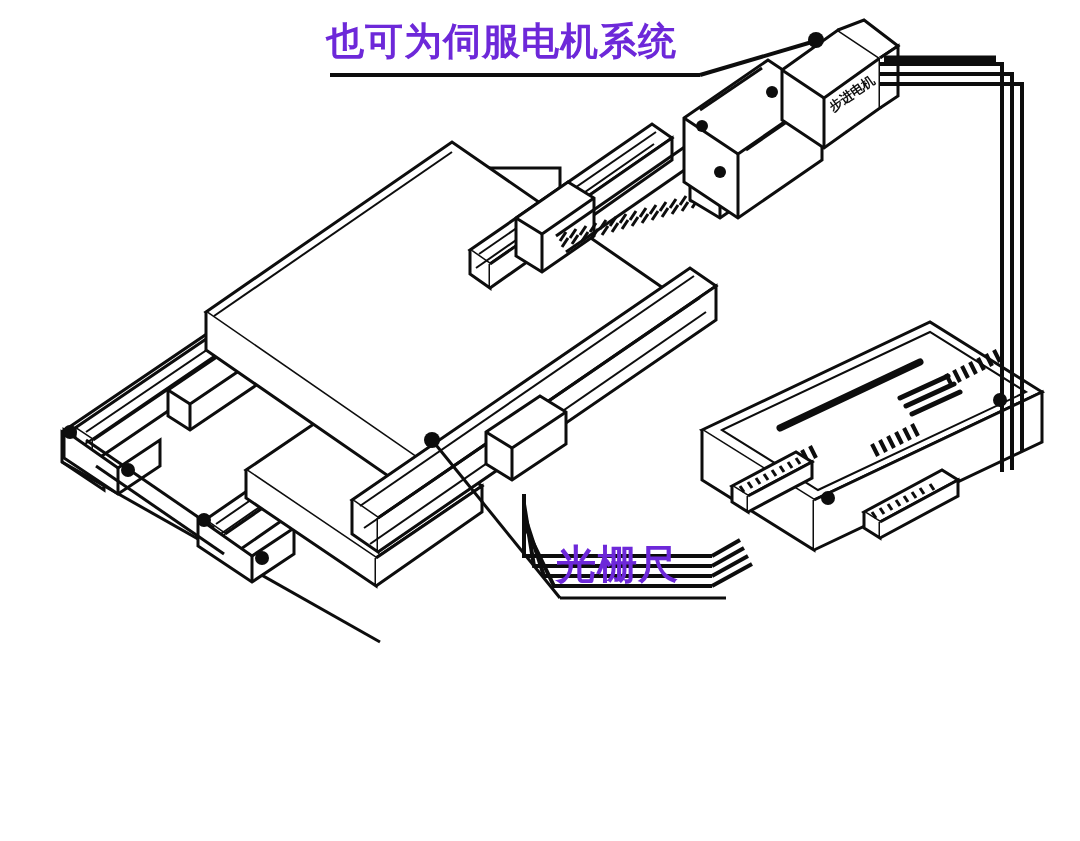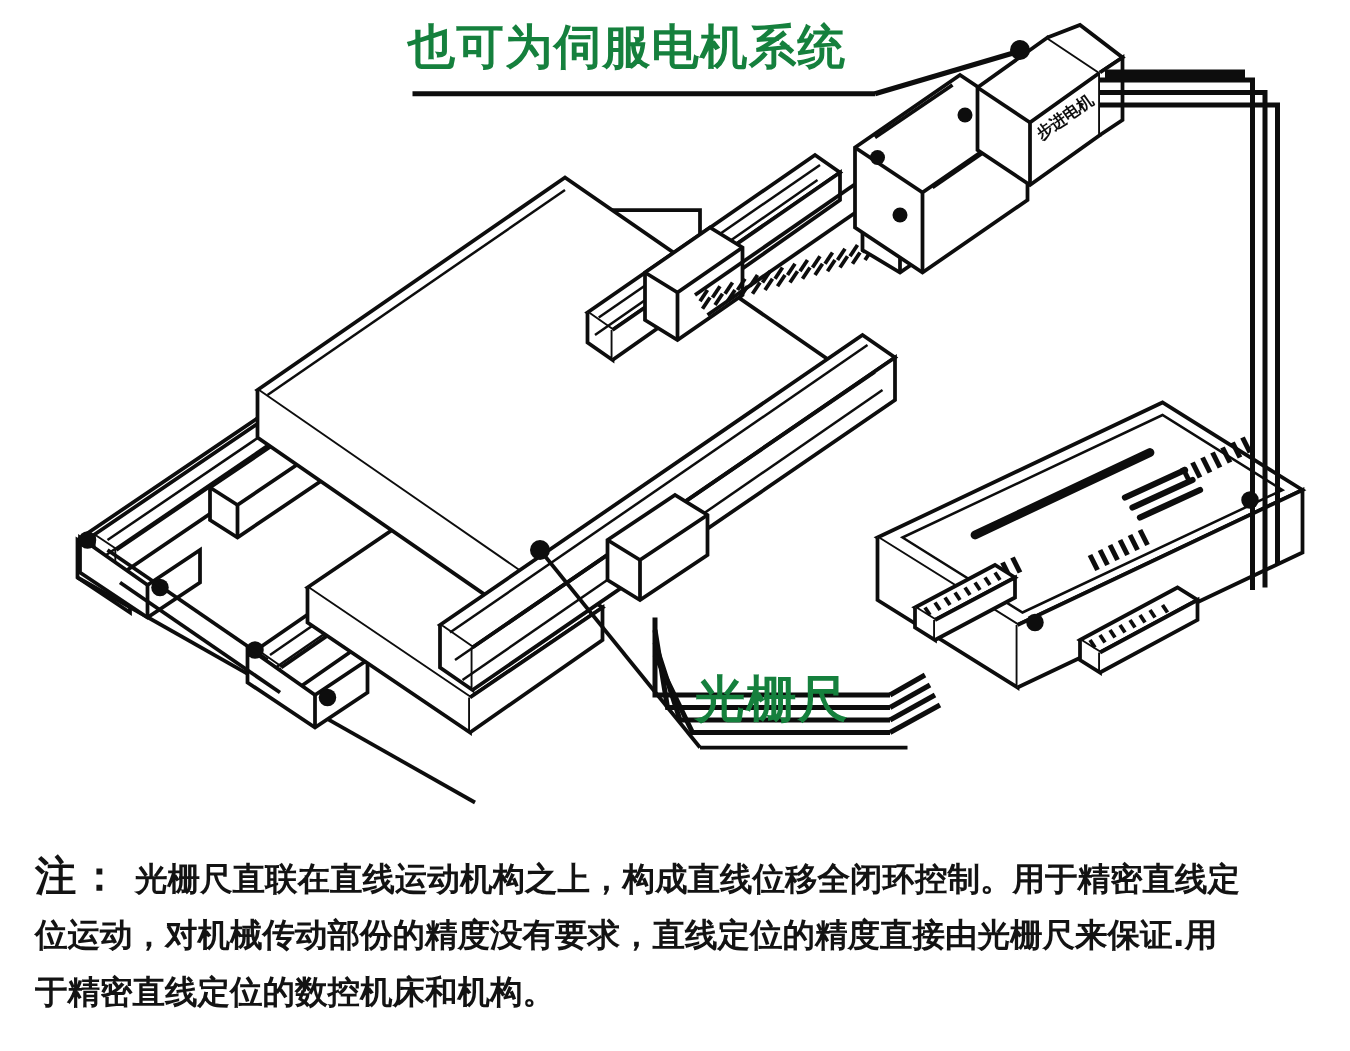--- a/index.html
+++ b/index.html
@@ -25,23 +25,23 @@
     position: absolute;
     left: 0; top: 0;
     width: 1080px;
     height: 660px;
   }
   .figure svg { display: block; }
 
   
   .callout {
     position: absolute;
-    font-family: Liberation Mono, monospace;
+    font-family: Liberation Sans, sans-serif;
     font-weight: 700;
-    color: #15803d;
+    color: #6d28d9;
     letter-spacing: 1px;
     white-space: nowrap;
     line-height: 1;
   }
   #callout-motor {
     left: 326px;
     top: 22px;
     font-size: 38px;
   }
   #callout-scale {
@@ -388,21 +388,14 @@
         </g>
 
       </g>
     </svg>
   </div>
 
   <div class="callout" id="callout-motor">也可为伺服电机系统</div>
 
   <div class="callout" id="callout-scale">光栅尺</div>
 
-  <div id="note-block">
-    <div class="note-line">
-      <span class="note-lead">注：</span><span>光栅尺直联在直线运动机构之上，构成直线位移全闭环控制。用于精密直线定</span>
-    </div>
-    <div class="note-line">位运动，对机械传动部份的精度没有要求，直线定位的精度直接由光栅尺来保证.用</div>
-    <div class="note-line">于精密直线定位的数控机床和机构。</div>
-  </div>
 
 </div>
 
 </body></html>

